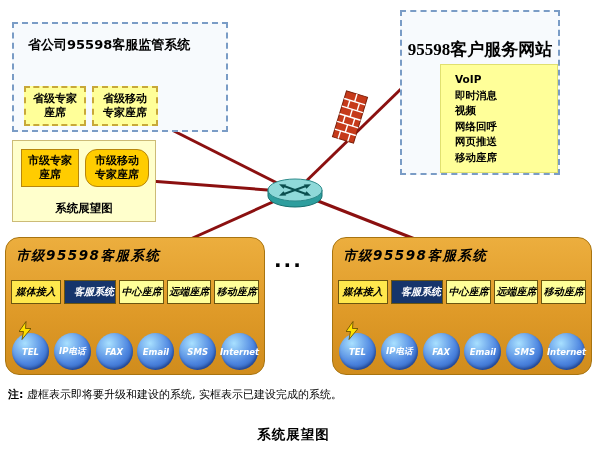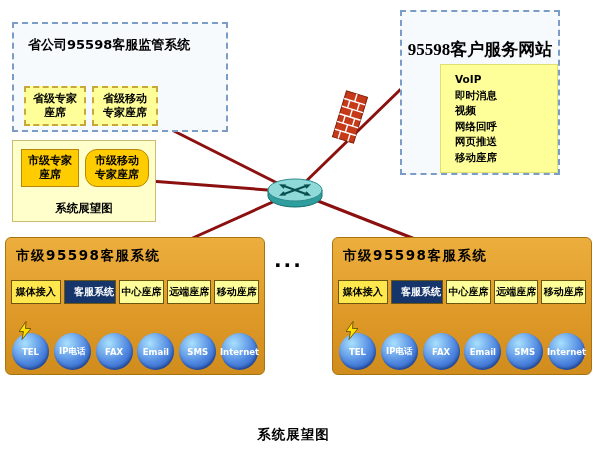--- a/index.html
+++ b/index.html
@@ -26,22 +26,22 @@
   .s1{left:10px;top:62px;width:62px;height:40px;}
   .s2{left:78px;top:62px;width:66px;height:40px;}
 
   .expert{left:12px;top:140px;width:144px;height:82px;background:#FFFFCC;border:1px solid #CCBB77;}
   .orange{background:#FFCC00;border:1px solid #B8860B;}
   .e1{left:8px;top:8px;width:58px;height:38px;}
   .e2{left:72px;top:8px;width:64px;height:38px;border-radius:12px;}
   .e-label{position:absolute;left:0;right:0;top:60px;text-align:center;font-weight:bold;font-size:11.5px;}
 
   
-  .city-box{top:237px;width:260px;height:138px;border:1px solid #A87410;border-radius:6px;
-    background:linear-gradient(180deg,#ECAE3E 0%,#DF9A28 55%,#D08C1C 100%);}
+  .city-box{top:237px;width:260px;height:138px;border:1px solid #A87410;border-radius:14px;
+    background:linear-gradient(180deg,#ECAE3E 0%,#DF9A28 55%,#D08C1C 100%);font-style:italic;}
   .c1{left:5px;}
   .c2{left:332px;}
   .c-title{position:absolute;left:10px;top:9px;font-weight:bold;font-size:13.5px;letter-spacing:1.5px;white-space:nowrap;}
   .modules{position:absolute;left:5px;right:5px;top:42px;display:flex;gap:3px;}
   .module{flex:1;background:#FFFF99;border:1px solid #6B5510;font-weight:bold;font-size:10px;
     text-align:center;padding:4px 0;white-space:nowrap;overflow:hidden;}
   .module.media{flex:1.12;background:#FFE84D;}
   .module.navy{background:#16356B;color:#fff;padding-left:8px;}
   .channels{position:absolute;left:6px;right:6px;top:95px;display:flex;justify-content:space-between;}
   .channel{width:37px;height:37px;border-radius:50%;color:#fff;font-weight:bold;font-size:8.5px;
@@ -172,16 +172,19 @@
       <div class="channel">FAX</div>
       <div class="channel">Email</div>
       <div class="channel">SMS</div>
       <div class="channel">Internet</div>
     </div>
     <svg class="bolt" viewBox="0 0 12 18">
       <polygon points="7,0 0,10 4.5,10 3,18 12,7 6.5,7" fill="#FFE000" stroke="#5A4500" stroke-width="0.8"></polygon>
     </svg>
   </div>
 
+  <div class="note">
+    <span class="note-prefix">注:</span><span> 虚框表示即将要升级和建设的系统, 实框表示已建设完成的系统。</span>
+  </div>
 
   <div class="caption">系统展望图</div>
 
 </div>
 
 </body></html>

